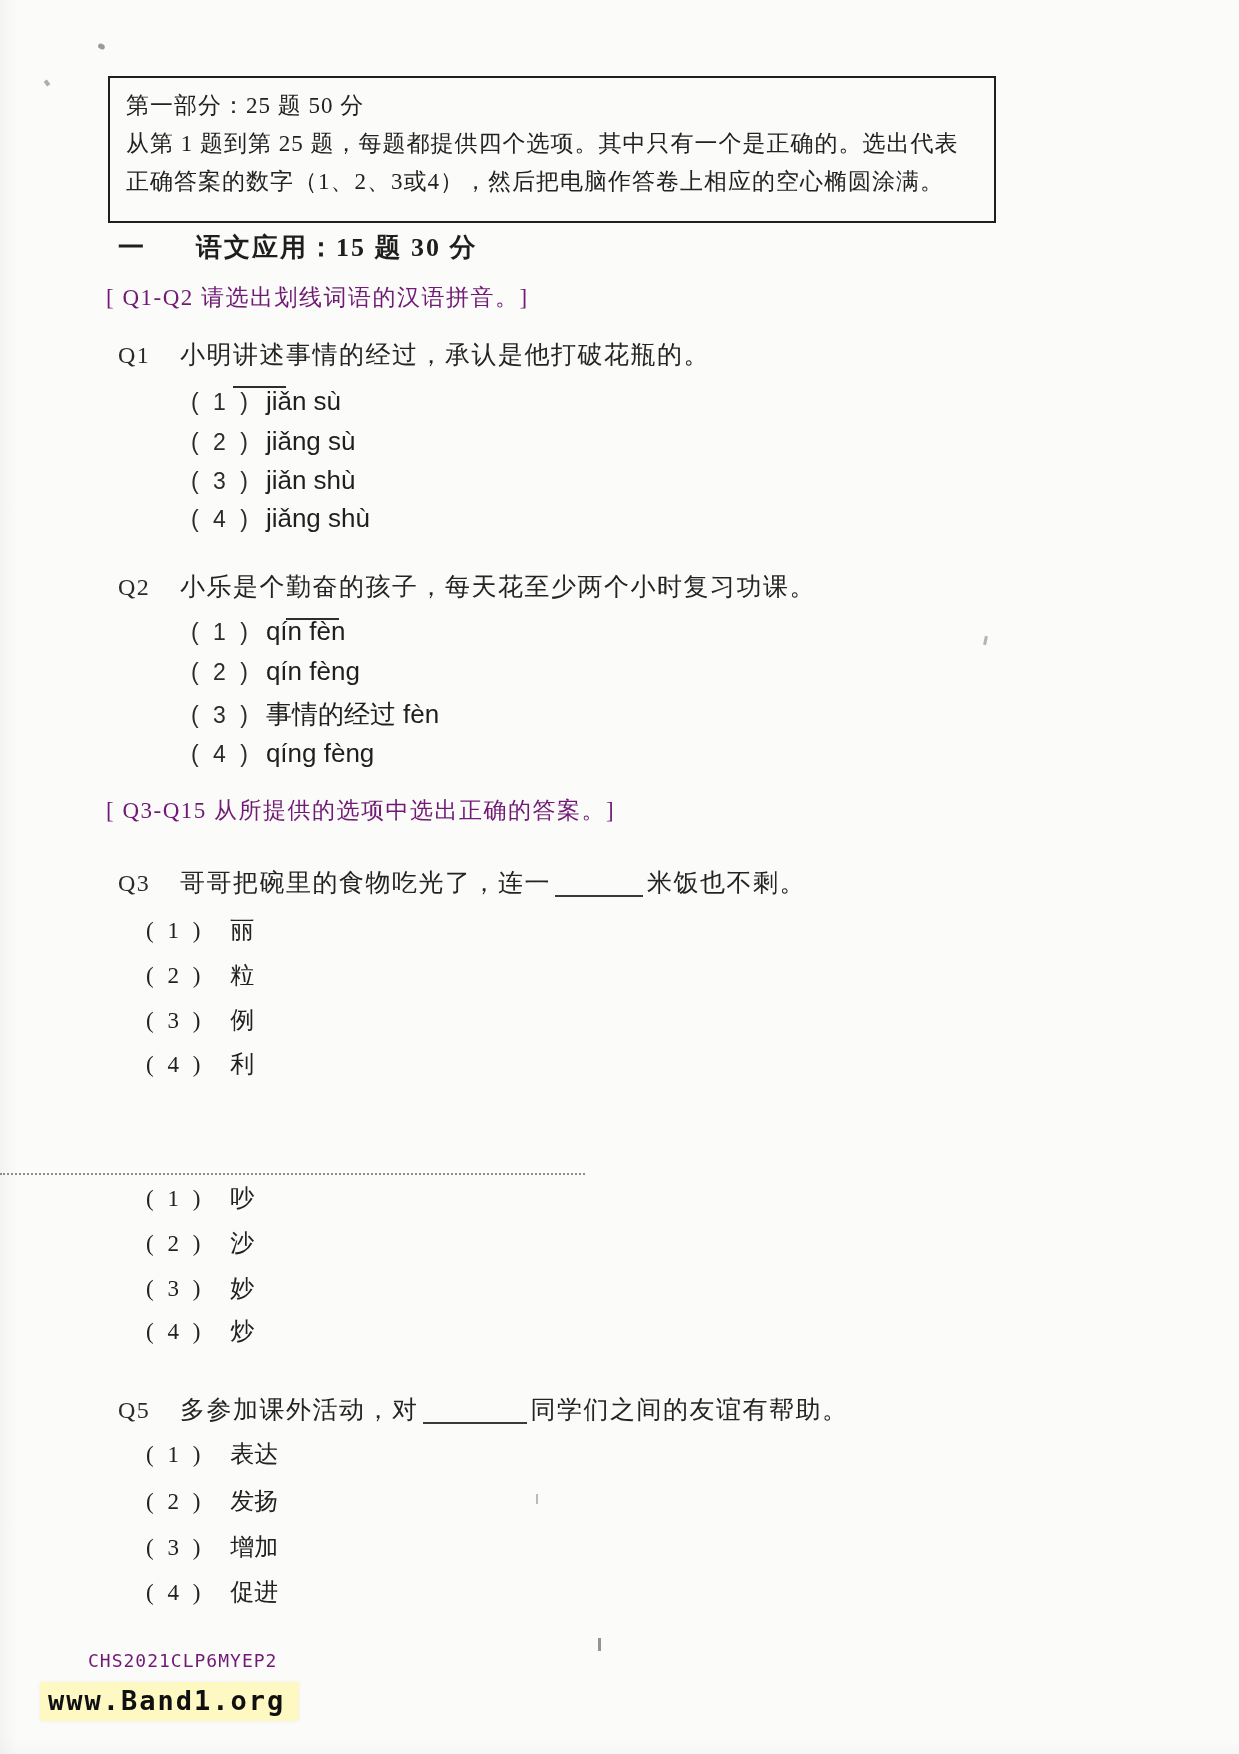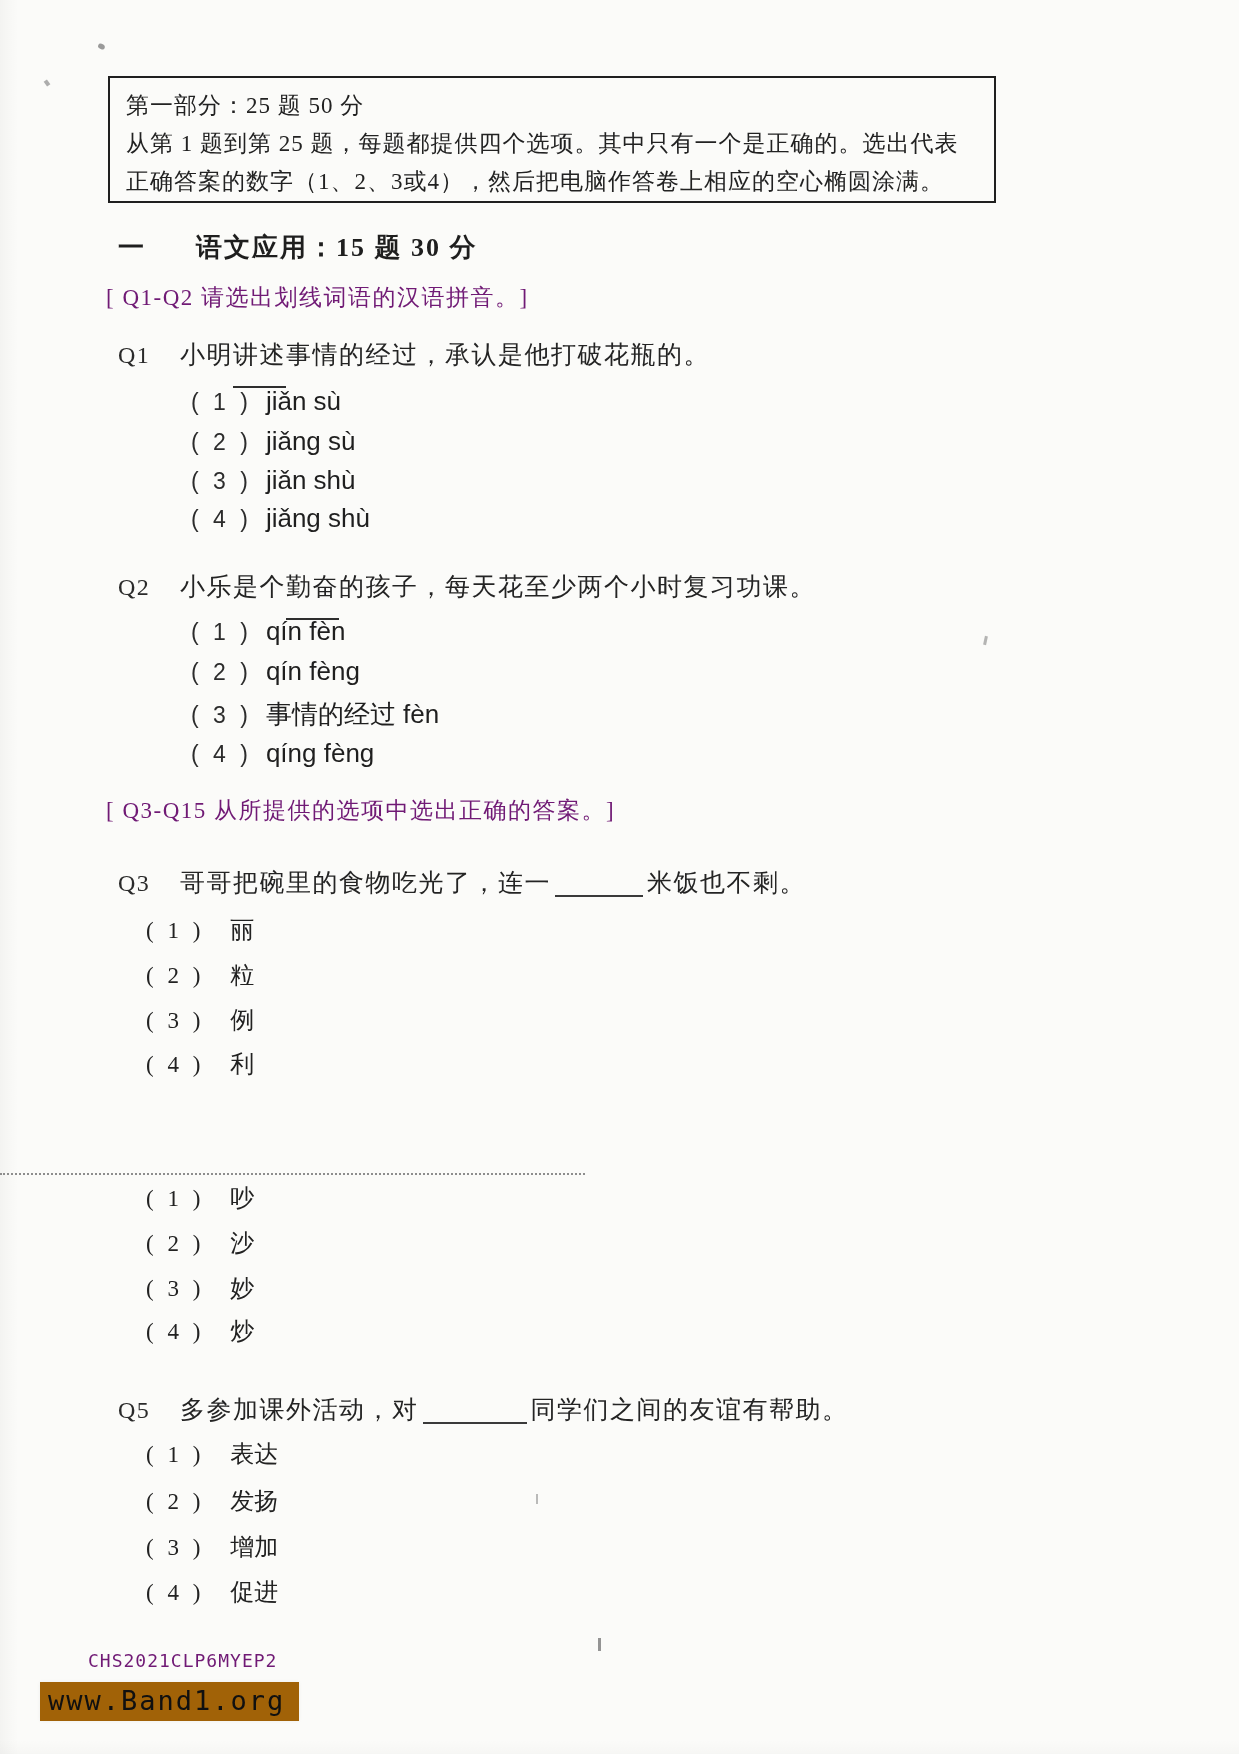--- a/index.html
+++ b/index.html
@@ -15,21 +15,21 @@
   
   .page::before{
     content:"";position:absolute;inset:0;pointer-events:none;
     background:
       linear-gradient(90deg, rgba(0,0,0,0.03), rgba(0,0,0,0) 18px),
       linear-gradient(0deg, rgba(0,0,0,0.02), rgba(0,0,0,0) 14px);
   }
   .abs{position:absolute;}
   
   .instruction-box{
-    left:108px;top:76px;width:888px;height:127px;
+    left:108px;top:76px;width:888px;height:147px;
     border:2.5px solid #1f1f1f;
     box-sizing:border-box;
     padding:9px 16px 0 16px;
     font-size:23px;line-height:38px;
     letter-spacing:1px;
     color:#222;
   }
   .instruction-box .ln{white-space:nowrap;}
   
   .section-heading{top:230px;left:118px;font-size:26px;font-weight:600;color:#1e1e1e;letter-spacing:2px;}
@@ -57,24 +57,24 @@
   
   .dashed-line{top:1173px;left:0;width:585px;height:0;border-top:2px dotted #8d8d8d;}
   
   .paper-code{
     top:1650px;left:88px;
     font-family:"DejaVu Sans Mono","Liberation Mono",monospace;
     font-size:18px;letter-spacing:1px;color:#701a75;
   }
   .watermark{
     top:1682px;left:40px;
-    background:#a16207;
+    background:#fef9c3;
     padding:3px 14px 5px 8px;
     font-family:"DejaVu Sans Mono","Liberation Mono",monospace;
-    font-size:27px;font-weight:400;color:#101010;letter-spacing:2px;
+    font-size:27px;font-weight:700;color:#101010;letter-spacing:2px;
     box-shadow:0 0 4px rgba(0,0,0,0.05);
   }
   
   .speck{background:#7a7a7a;pointer-events:none;}
   .speck-a{top:44px;left:98px;width:7px;height:5px;transform:rotate(25deg);border-radius:40% 60% 50% 50%;opacity:.75;}
   .speck-b{top:80px;left:45px;width:4px;height:6px;transform:rotate(-35deg);opacity:.6;}
   .speck-c{top:636px;left:984px;width:3px;height:9px;transform:rotate(12deg);opacity:.55;}
   .speck-d{top:1494px;left:536px;width:2px;height:10px;opacity:.5;}
   .speck-e{top:1638px;left:598px;width:2.5px;height:13px;opacity:.8;}
 </style>

